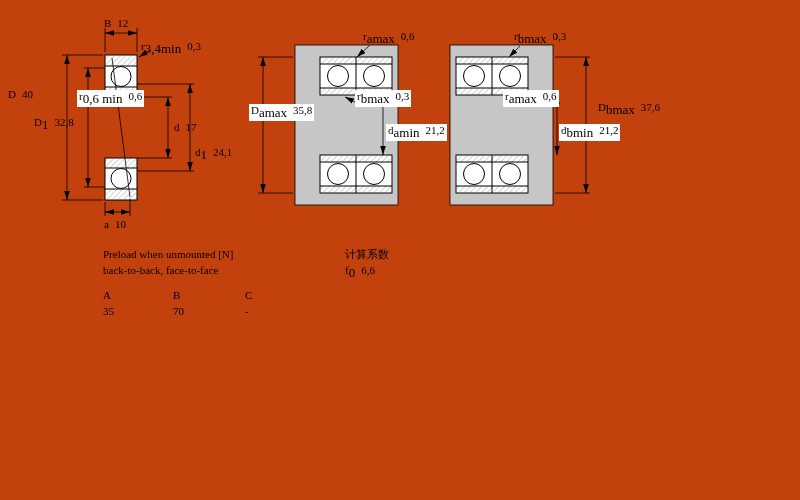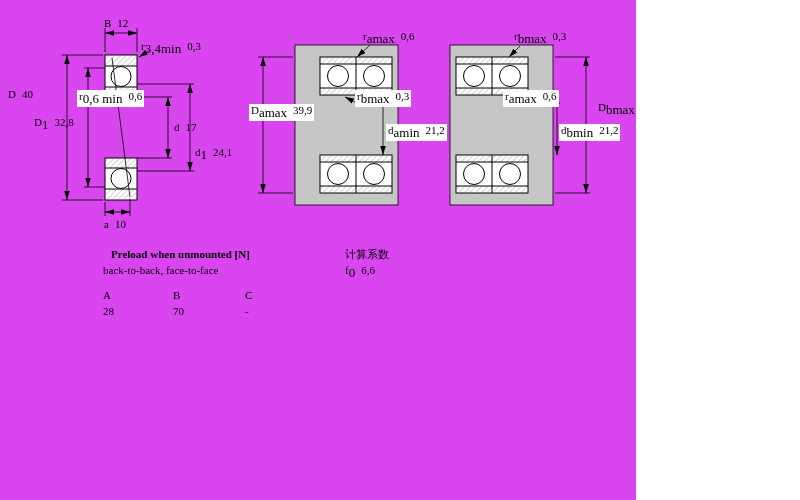--- a/index.html
+++ b/index.html
@@ -1,24 +1,24 @@
 <!DOCTYPE html>
 <html><head>
 <meta charset="utf-8">
 <style>
   * { margin:0; padding:0; box-sizing:border-box; }
   html,body { width:800px; height:500px; background:#fff; }
   body { font-family:"Liberation Serif", serif; color:#000; }
-  .stage { position:relative; width:636px; height:500px; background:#d946ef; overflow:hidden; }
+  .stage { position:relative; width:800px; height:500px; background:#c2410c; overflow:hidden; }
   svg.drawing { position:absolute; left:0; top:0; display:block; }
   .lbl { position:absolute; font-size:11px; line-height:1.15; white-space:nowrap; }
   .lbl sub { font-size:13px; }
   .lbl .val { margin-left:6px; }
   .chip { background:#fff; padding:0 2px; }
-  .bold { font-weight:bold;margin-left:8px; }
+  .bold { font-weight:normal; }
 </style>
 </head>
 <body>
 
 <div class="stage">
 
   <svg class="drawing" width="800" height="500" viewBox="0 0 800 500">
     <defs>
       <marker id="arr" markerWidth="10" markerHeight="8" refX="9" refY="4" orient="auto-start-reverse" markerUnits="userSpaceOnUse">
         <path d="M0,1.2 L9,4 L0,6.8 z" fill="#000"></path>
@@ -138,34 +138,34 @@
   <div class="lbl" style="left:104px;top:17px"><span>B</span><span class="val">12</span></div>
   <div class="lbl" style="left:141px;top:40px"><span>r</span><sub>3,4min</sub><span class="val">0,3</span></div>
   <div class="lbl" style="left:8px;top:88px"><span>D</span><span class="val">40</span></div>
   <div class="lbl" style="left:34px;top:116px"><span>D</span><sub>1</sub><span class="val">32,8</span></div>
   <div class="lbl chip" style="left:77px;top:90px"><span>r</span><sub>0,6 min</sub><span class="val">0,6</span></div>
   <div class="lbl" style="left:174px;top:121px"><span>d</span><span class="val">17</span></div>
   <div class="lbl" style="left:195px;top:146px"><span>d</span><sub>1</sub><span class="val">24,1</span></div>
   <div class="lbl" style="left:104px;top:218px"><span>a</span><span class="val">10</span></div>
 
   <div class="lbl" style="left:363px;top:30px"><span>r</span><sub>amax</sub><span class="val">0,6</span></div>
-  <div class="lbl chip" style="left:249px;top:104px"><span>D</span><sub>amax</sub><span class="val">39,9</span></div>
+  <div class="lbl chip" style="left:249px;top:104px"><span>D</span><sub>amax</sub><span class="val">35,8</span></div>
   <div class="lbl chip" style="left:355px;top:90px"><span>r</span><sub>bmax</sub><span class="val">0,3</span></div>
   <div class="lbl chip" style="left:386px;top:124px"><span>d</span><sub>amin</sub><span class="val">21,2</span></div>
 
   <div class="lbl" style="left:514px;top:30px"><span>r</span><sub>bmax</sub><span class="val">0,3</span></div>
   <div class="lbl chip" style="left:503px;top:90px"><span>r</span><sub>amax</sub><span class="val">0,6</span></div>
   <div class="lbl" style="left:598px;top:101px"><span>D</span><sub>bmax</sub><span class="val">37,6</span></div>
   <div class="lbl chip" style="left:559px;top:124px"><span>d</span><sub>bmin</sub><span class="val">21,2</span></div>
 
   <div class="lbl bold" style="left:103px;top:248px">Preload when unmounted [N]</div>
   <div class="lbl" style="left:103px;top:264px">back-to-back, face-to-face</div>
   <div class="lbl" style="left:103px;top:289px">A</div>
   <div class="lbl" style="left:173px;top:289px">B</div>
   <div class="lbl" style="left:245px;top:289px">C</div>
-  <div class="lbl" style="left:103px;top:305px">28</div>
+  <div class="lbl" style="left:103px;top:305px">35</div>
   <div class="lbl" style="left:173px;top:305px">70</div>
   <div class="lbl" style="left:245px;top:305px">-</div>
 
   <div class="lbl" style="left:345px;top:248px">计算系数</div>
   <div class="lbl" style="left:345px;top:264px"><span>f</span><sub>0</sub><span class="val">6,6</span></div>
 
 </div>
 
 </body></html>

